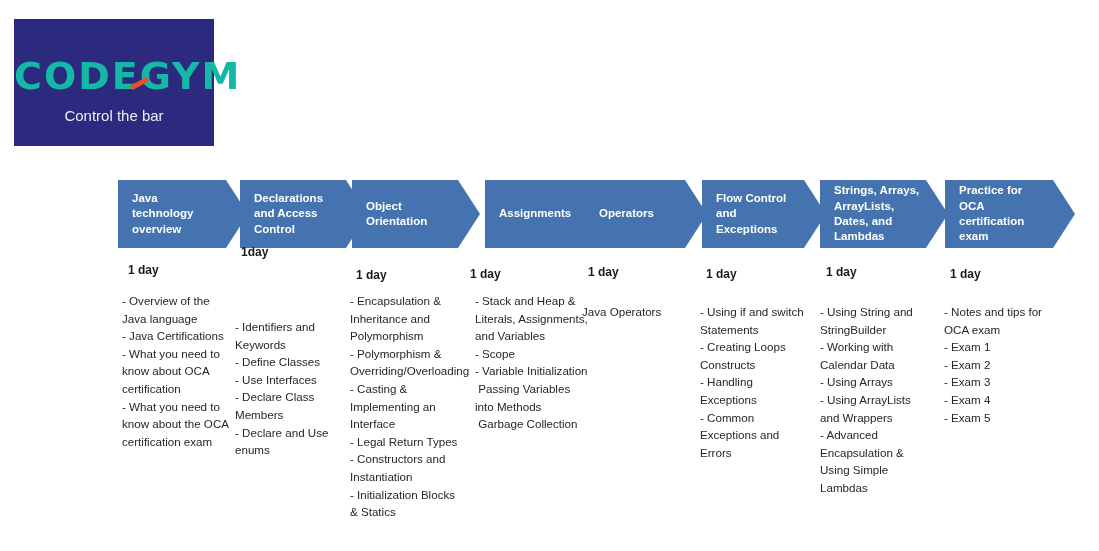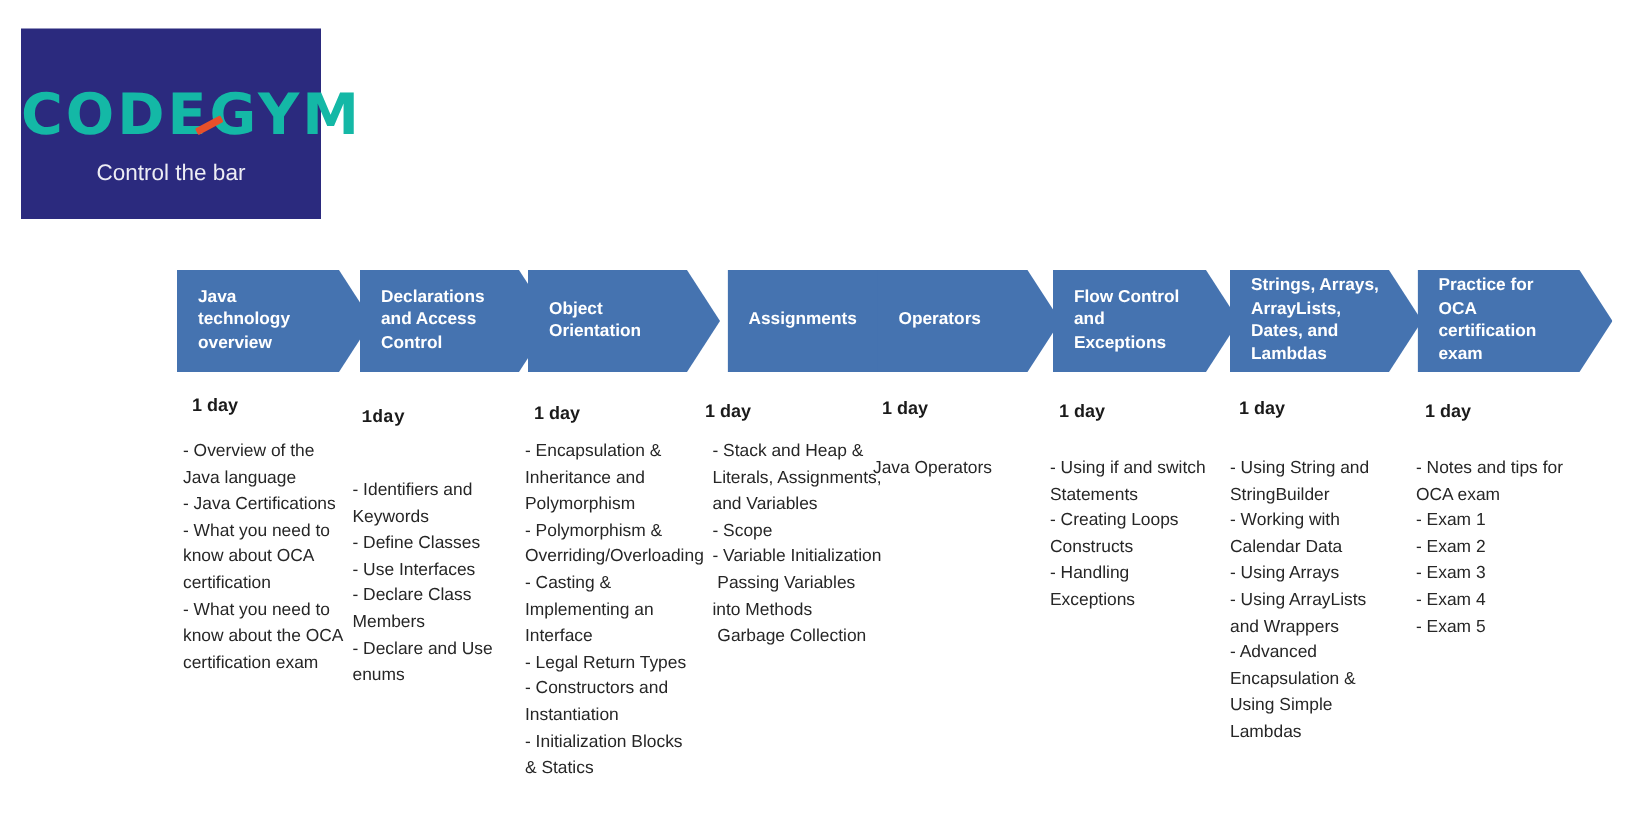--- a/index.html
+++ b/index.html
@@ -159,27 +159,27 @@
       <div class="chevron-label">Practice    for
 OCA
 certification
 exam</div>
     </div>
   </div>
 
 <div id="columns-layer">
     <div class="col col-days" style="left: 128px; top: 264px;">1 day</div>
     <div class="col col-items" style="left: 122px; top: 292px; width: 110px;"><div>- Overview of the Java language</div><div>- Java Certifications</div><div>- What you need to know about OCA certification</div><div>- What you need to know about the OCA certification exam</div></div>
-    <div class="col col-days" style="left: 241px; top: 272px; font-family: Liberation Mono, monospace;">1day</div>
+    <div class="col col-days" style="left: 241px; top: 246px;">1day</div>
     <div class="col col-items" style="left: 235px; top: 290px; width: 110px; margin-top: 28px;"><div>- Identifiers and Keywords</div><div>- Define Classes</div><div>- Use Interfaces</div><div>- Declare Class Members</div><div>- Declare and Use enums</div></div>
     <div class="col col-days" style="left: 356px; top: 269px;">1 day</div>
     <div class="col col-items" style="left: 350px; top: 292px; width: 110px;"><div>- Encapsulation &amp; Inheritance and Polymorphism</div><div>- Polymorphism &amp; Overriding/Overloading</div><div>- Casting &amp; Implementing an Interface</div><div>- Legal Return Types</div><div>- Constructors and Instantiation</div><div>- Initialization Blocks &amp; Statics</div></div>
     <div class="col col-days" style="left: 470px; top: 268px;">1 day</div>
     <div class="col col-items" style="left: 475px; top: 292px; width: 116px;"><div>- Stack and Heap &amp; Literals, Assignments, and Variables</div><div>- Scope</div><div>- Variable Initialization</div><div> Passing Variables into Methods</div><div> Garbage Collection</div></div>
     <div class="col col-days" style="left: 588px; top: 266px;">1 day</div>
     <div class="col col-items" style="left: 582px; top: 303px; width: 112px;"><div>Java Operators</div></div>
     <div class="col col-days" style="left: 706px; top: 268px;">1 day</div>
-    <div class="col col-items" style="left: 700px; top: 303px; width: 110px;"><div>- Using if and switch Statements</div><div>- Creating Loops Constructs</div><div>- Handling Exceptions</div></div>
+    <div class="col col-items" style="left: 700px; top: 303px; width: 110px;"><div>- Using if and switch Statements</div><div>- Creating Loops Constructs</div><div>- Handling Exceptions</div><div>- Common Exceptions and Errors</div></div>
     <div class="col col-days" style="left: 826px; top: 266px;">1 day</div>
     <div class="col col-items" style="left: 820px; top: 303px; width: 112px;"><div>- Using String and StringBuilder</div><div>- Working with Calendar Data</div><div>- Using Arrays</div><div>- Using ArrayLists and Wrappers</div><div>- Advanced Encapsulation &amp; Using Simple Lambdas</div></div>
     <div class="col col-days" style="left: 950px; top: 268px;">1 day</div>
     <div class="col col-items" style="left: 944px; top: 303px; width: 118px;"><div>- Notes and tips for OCA exam</div><div>- Exam 1</div><div>- Exam 2</div><div>- Exam 3</div><div>- Exam 4</div><div>- Exam 5</div></div>
   </div>
 
 </body></html>

